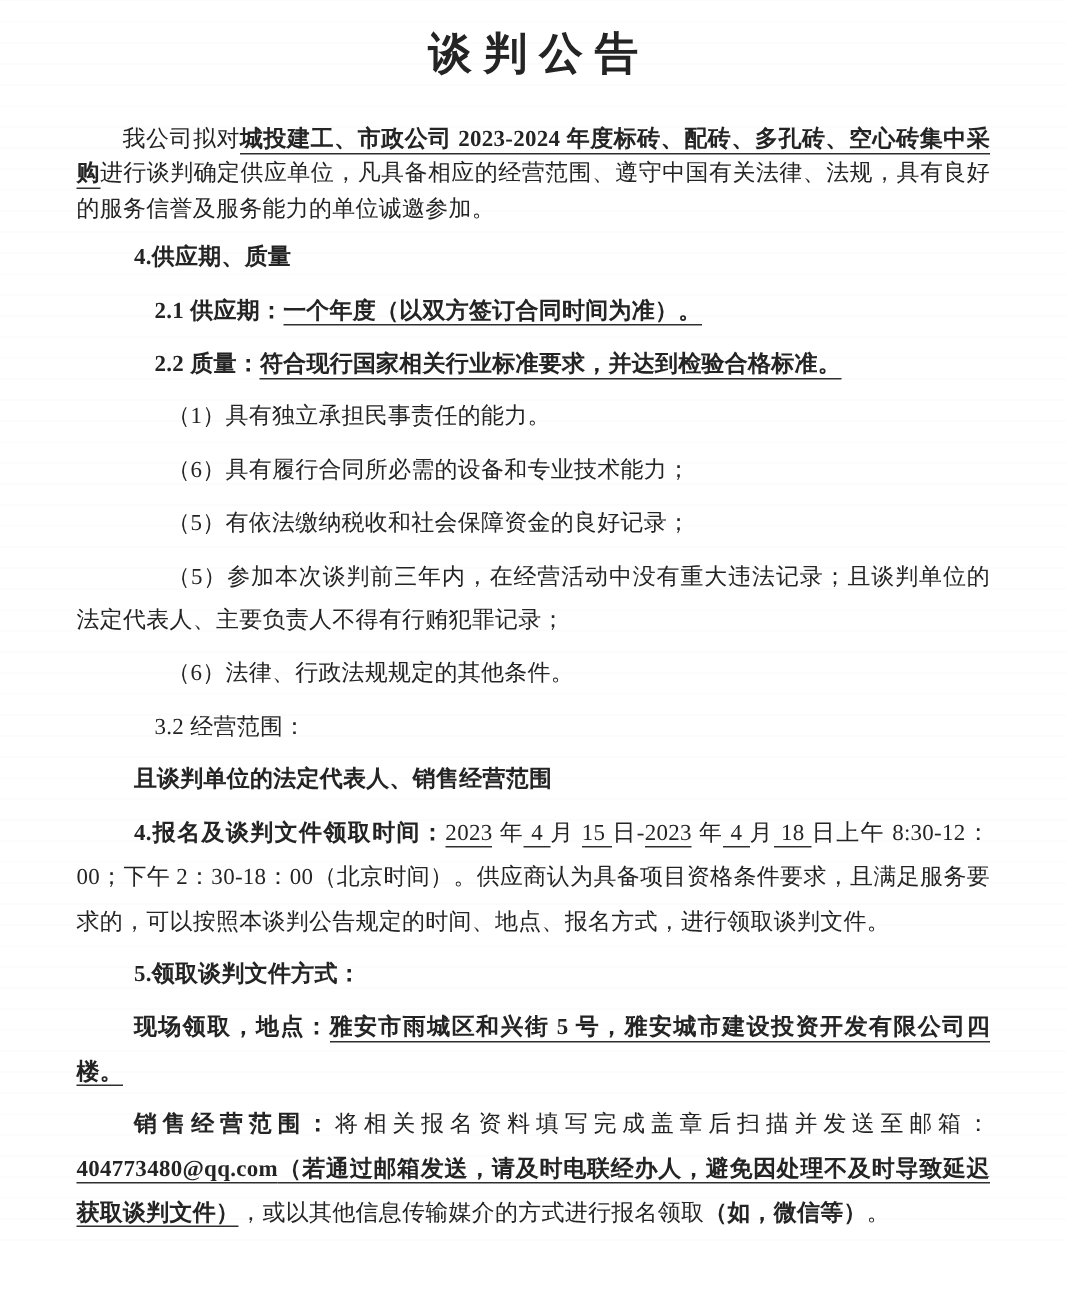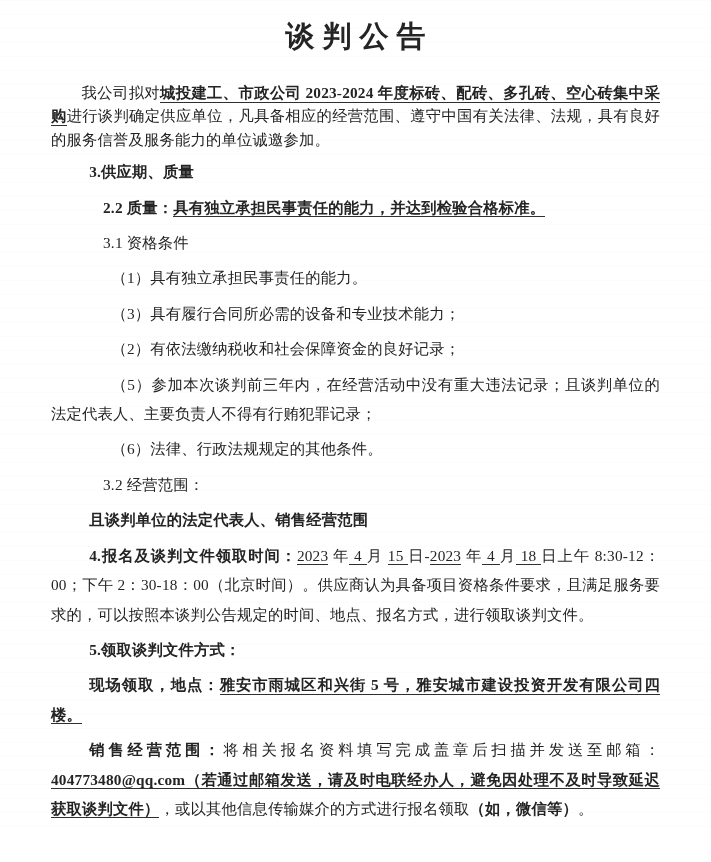--- a/index.html
+++ b/index.html
@@ -51,26 +51,26 @@
   .run.b { font-weight: bold; }
   .run.u { border-bottom: 1.5px solid var(--underline-color); padding-bottom: 0.5px; }
 </style>
 </head>
 <body>
 
 <div class="page">
   <h1 class="doc-title">谈判公告</h1>
   <div class="doc-body">
       <p class="para intro"><span class="run">我公司拟对</span><span class="run b u">城投建工、市政公司 2023-2024 年度标砖、配砖、多孔砖、空心砖集中采购</span><span class="run">进行谈判确定供应单位，凡具备相应的经营范围、遵守中国有关法律、法规，具有良好的服务信誉及服务能力的单位诚邀参加。</span></p>
-      <p class="para l1"><span class="run b">3.供应期、质量</span></p>
-      <p class="para l2"><span class="run b">2.2 质量：</span><span class="run b u">具有独立承担民事责任的能力，并达到检验合格标准。</span></p>
-      <p class="para l2"><span class="run">3.1 资格条件</span></p>
+      <p class="para l1"><span class="run b">4.供应期、质量</span></p>
+      <p class="para l2"><span class="run b">2.1 供应期：</span><span class="run b u">一个年度（以双方签订合同时间为准）。</span></p>
+      <p class="para l2"><span class="run b">2.2 质量：</span><span class="run b u">符合现行国家相关行业标准要求，并达到检验合格标准。</span></p>
       <p class="para l3"><span class="run">（1）具有独立承担民事责任的能力。</span></p>
-      <p class="para l3"><span class="run">（3）具有履行合同所必需的设备和专业技术能力；</span></p>
-      <p class="para l3"><span class="run">（2）有依法缴纳税收和社会保障资金的良好记录；</span></p>
+      <p class="para l3"><span class="run">（6）具有履行合同所必需的设备和专业技术能力；</span></p>
+      <p class="para l3"><span class="run">（5）有依法缴纳税收和社会保障资金的良好记录；</span></p>
       <p class="para l3"><span class="run">（5）参加本次谈判前三年内，在经营活动中没有重大违法记录；且谈判单位的法定代表人、主要负责人不得有行贿犯罪记录；</span></p>
       <p class="para l3"><span class="run">（6）法律、行政法规规定的其他条件。</span></p>
       <p class="para l2"><span class="run">3.2 经营范围：</span></p>
       <p class="para l1"><span class="run b">且谈判单位的法定代表人、销售经营范围</span></p>
       <p class="para l1"><span class="run b">4.报名及谈判文件领取时间：</span><span class="run u">2023</span><span class="run"> 年</span><span class="run u"> 4 </span><span class="run">月 </span><span class="run u"> 15 </span><span class="run"> 日-</span><span class="run u">2023</span><span class="run"> 年</span><span class="run u"> 4 </span><span class="run">月</span><span class="run u"> 18 </span><span class="run"> 日上午 8:30-12：00；下午 2：30-18：00（北京时间）。供应商认为具备项目资格条件要求，且满足服务要求的，可以按照本谈判公告规定的时间、地点、报名方式，进行领取谈判文件。</span></p>
       <p class="para l1"><span class="run b">5.领取谈判文件方式：</span></p>
       <p class="para l1"><span class="run b">现场领取，地点：</span><span class="run b u">雅安市雨城区和兴街 5 号，雅安城市建设投资开发有限公司四楼。</span></p>
       <p class="para l1"><span class="run b">销售经营范围：</span><span class="run">将相关报名资料填写完成盖章后扫描并发送至邮箱：</span><span class="run b u">404773480@qq.com</span><span class="run b u">（若通过邮箱发送，请及时电联经办人，避免因处理不及时导致延迟获取谈判文件）</span><span class="run">，或以其他信息传输媒介的方式进行报名领取</span><span class="run b">（如，微信等）</span><span class="run">。</span></p>
       <p class="para l1"></p>
     </div>

